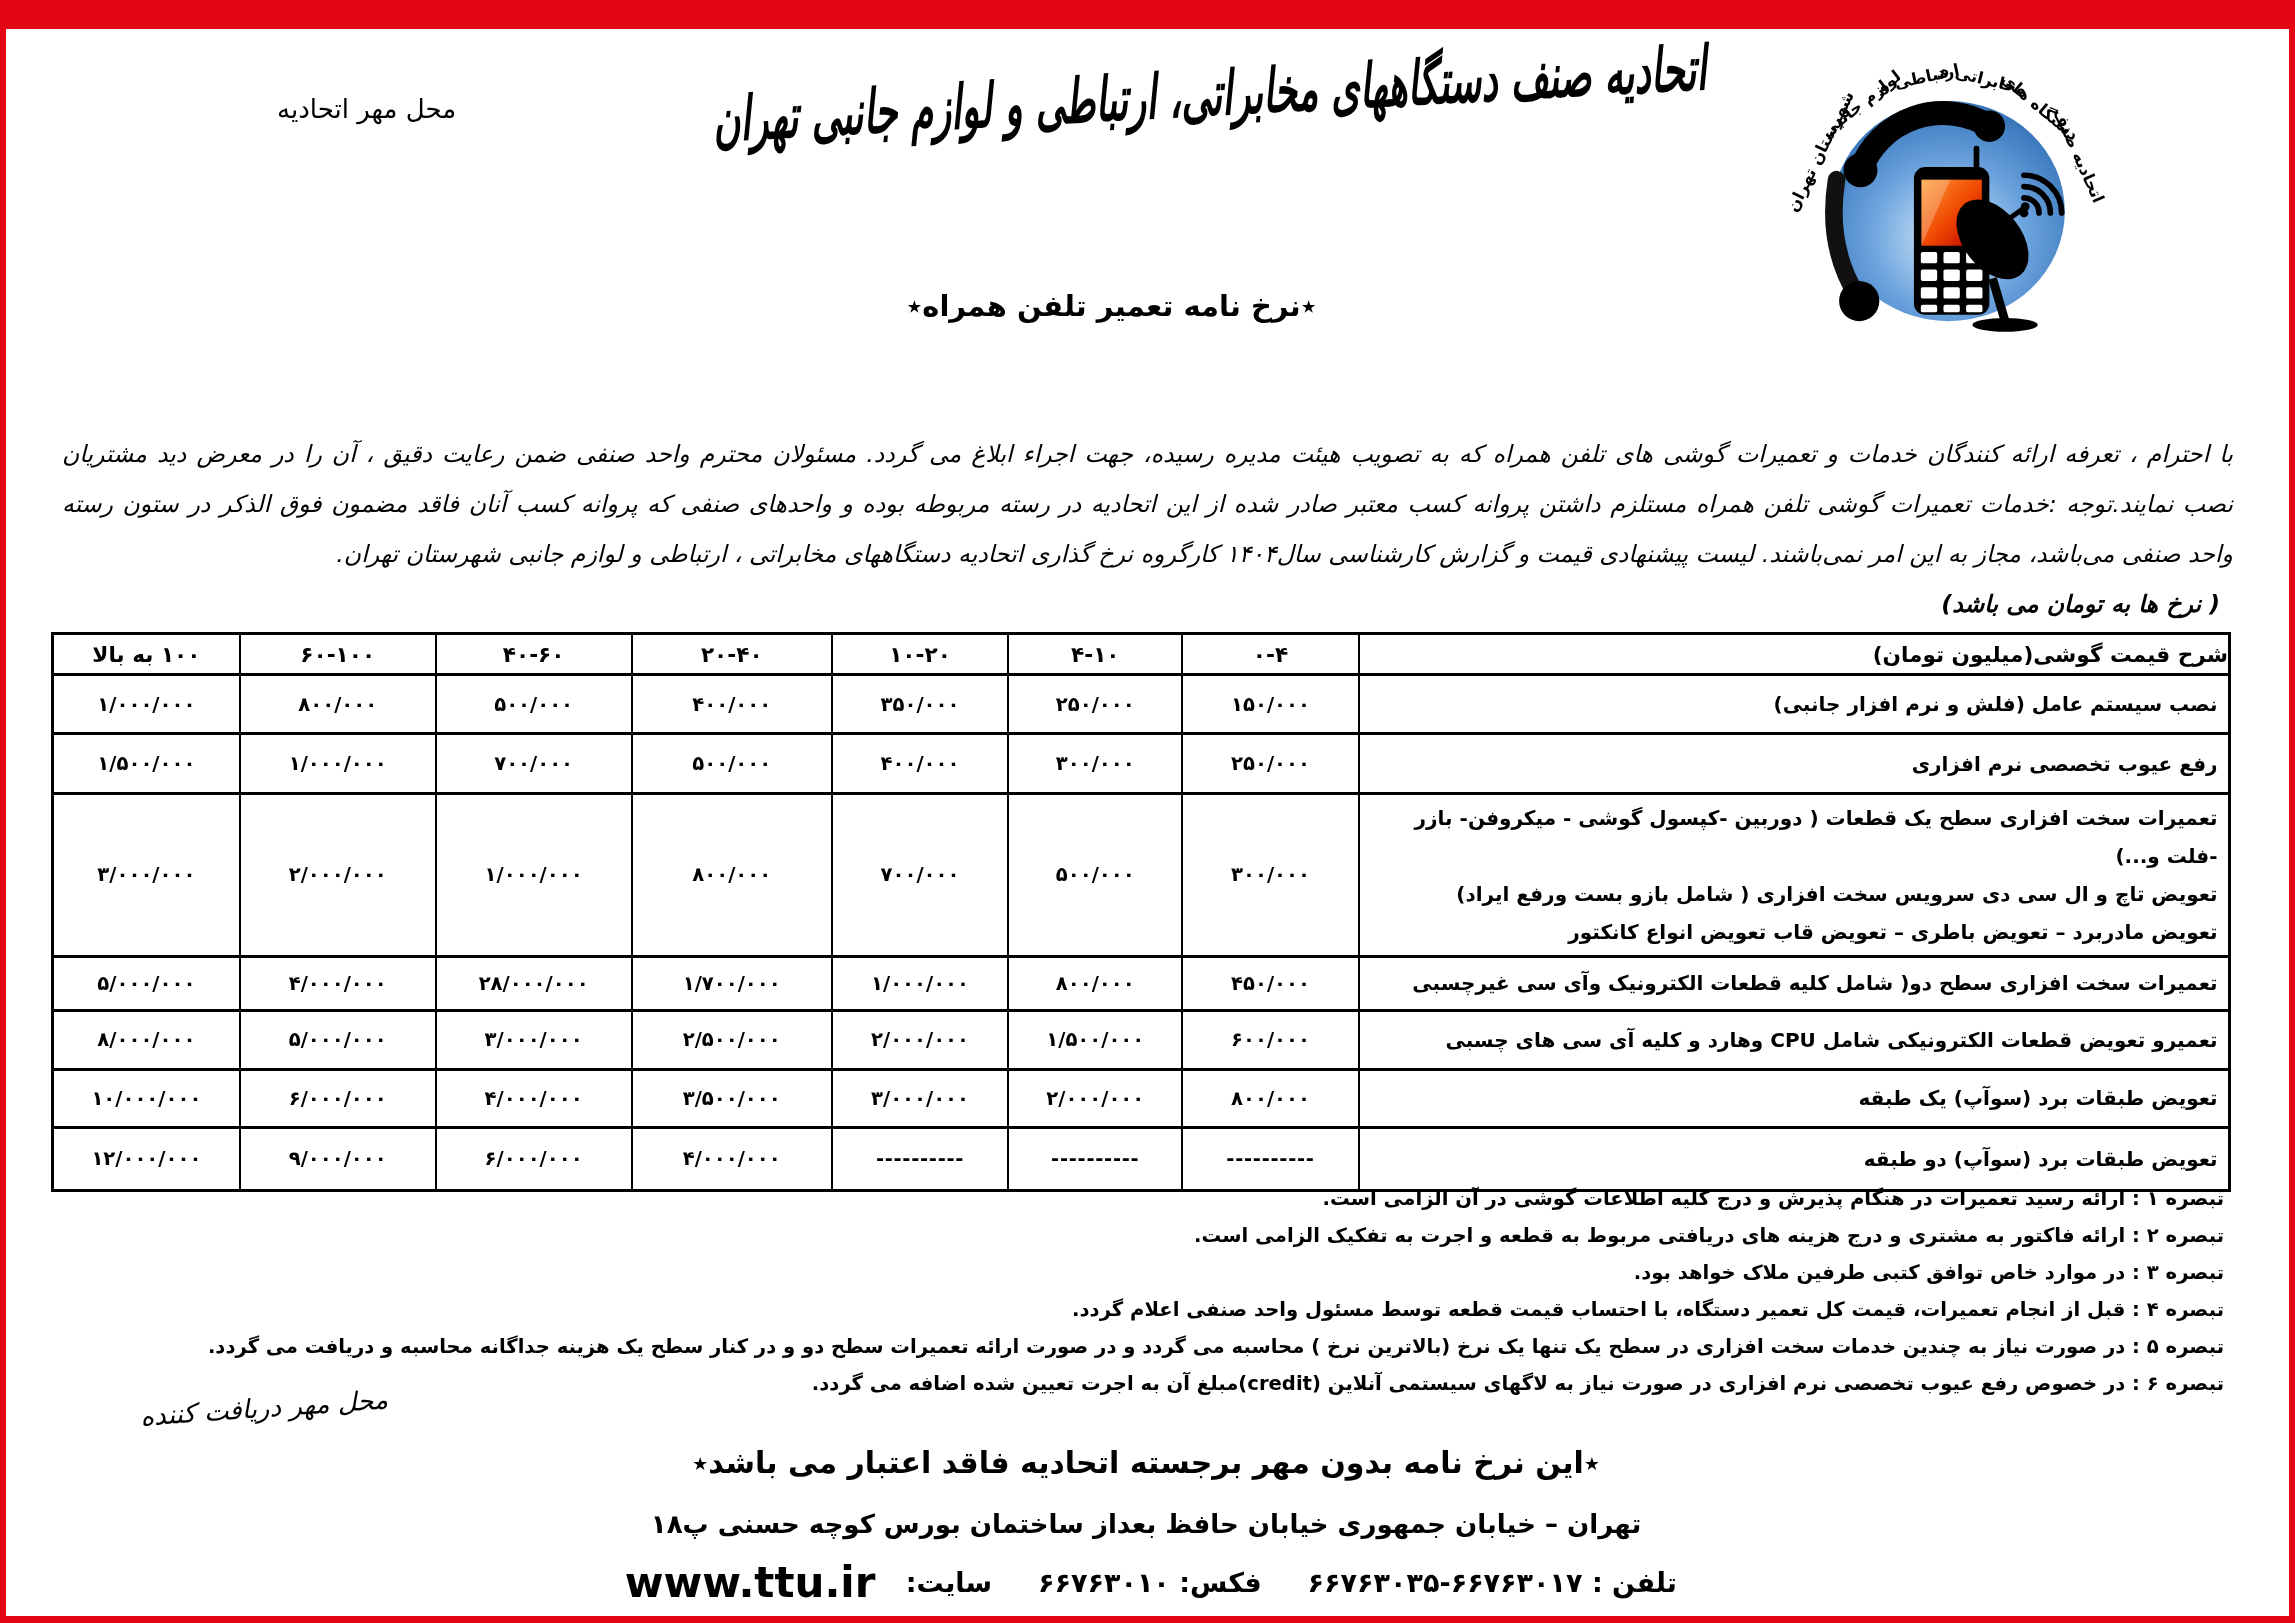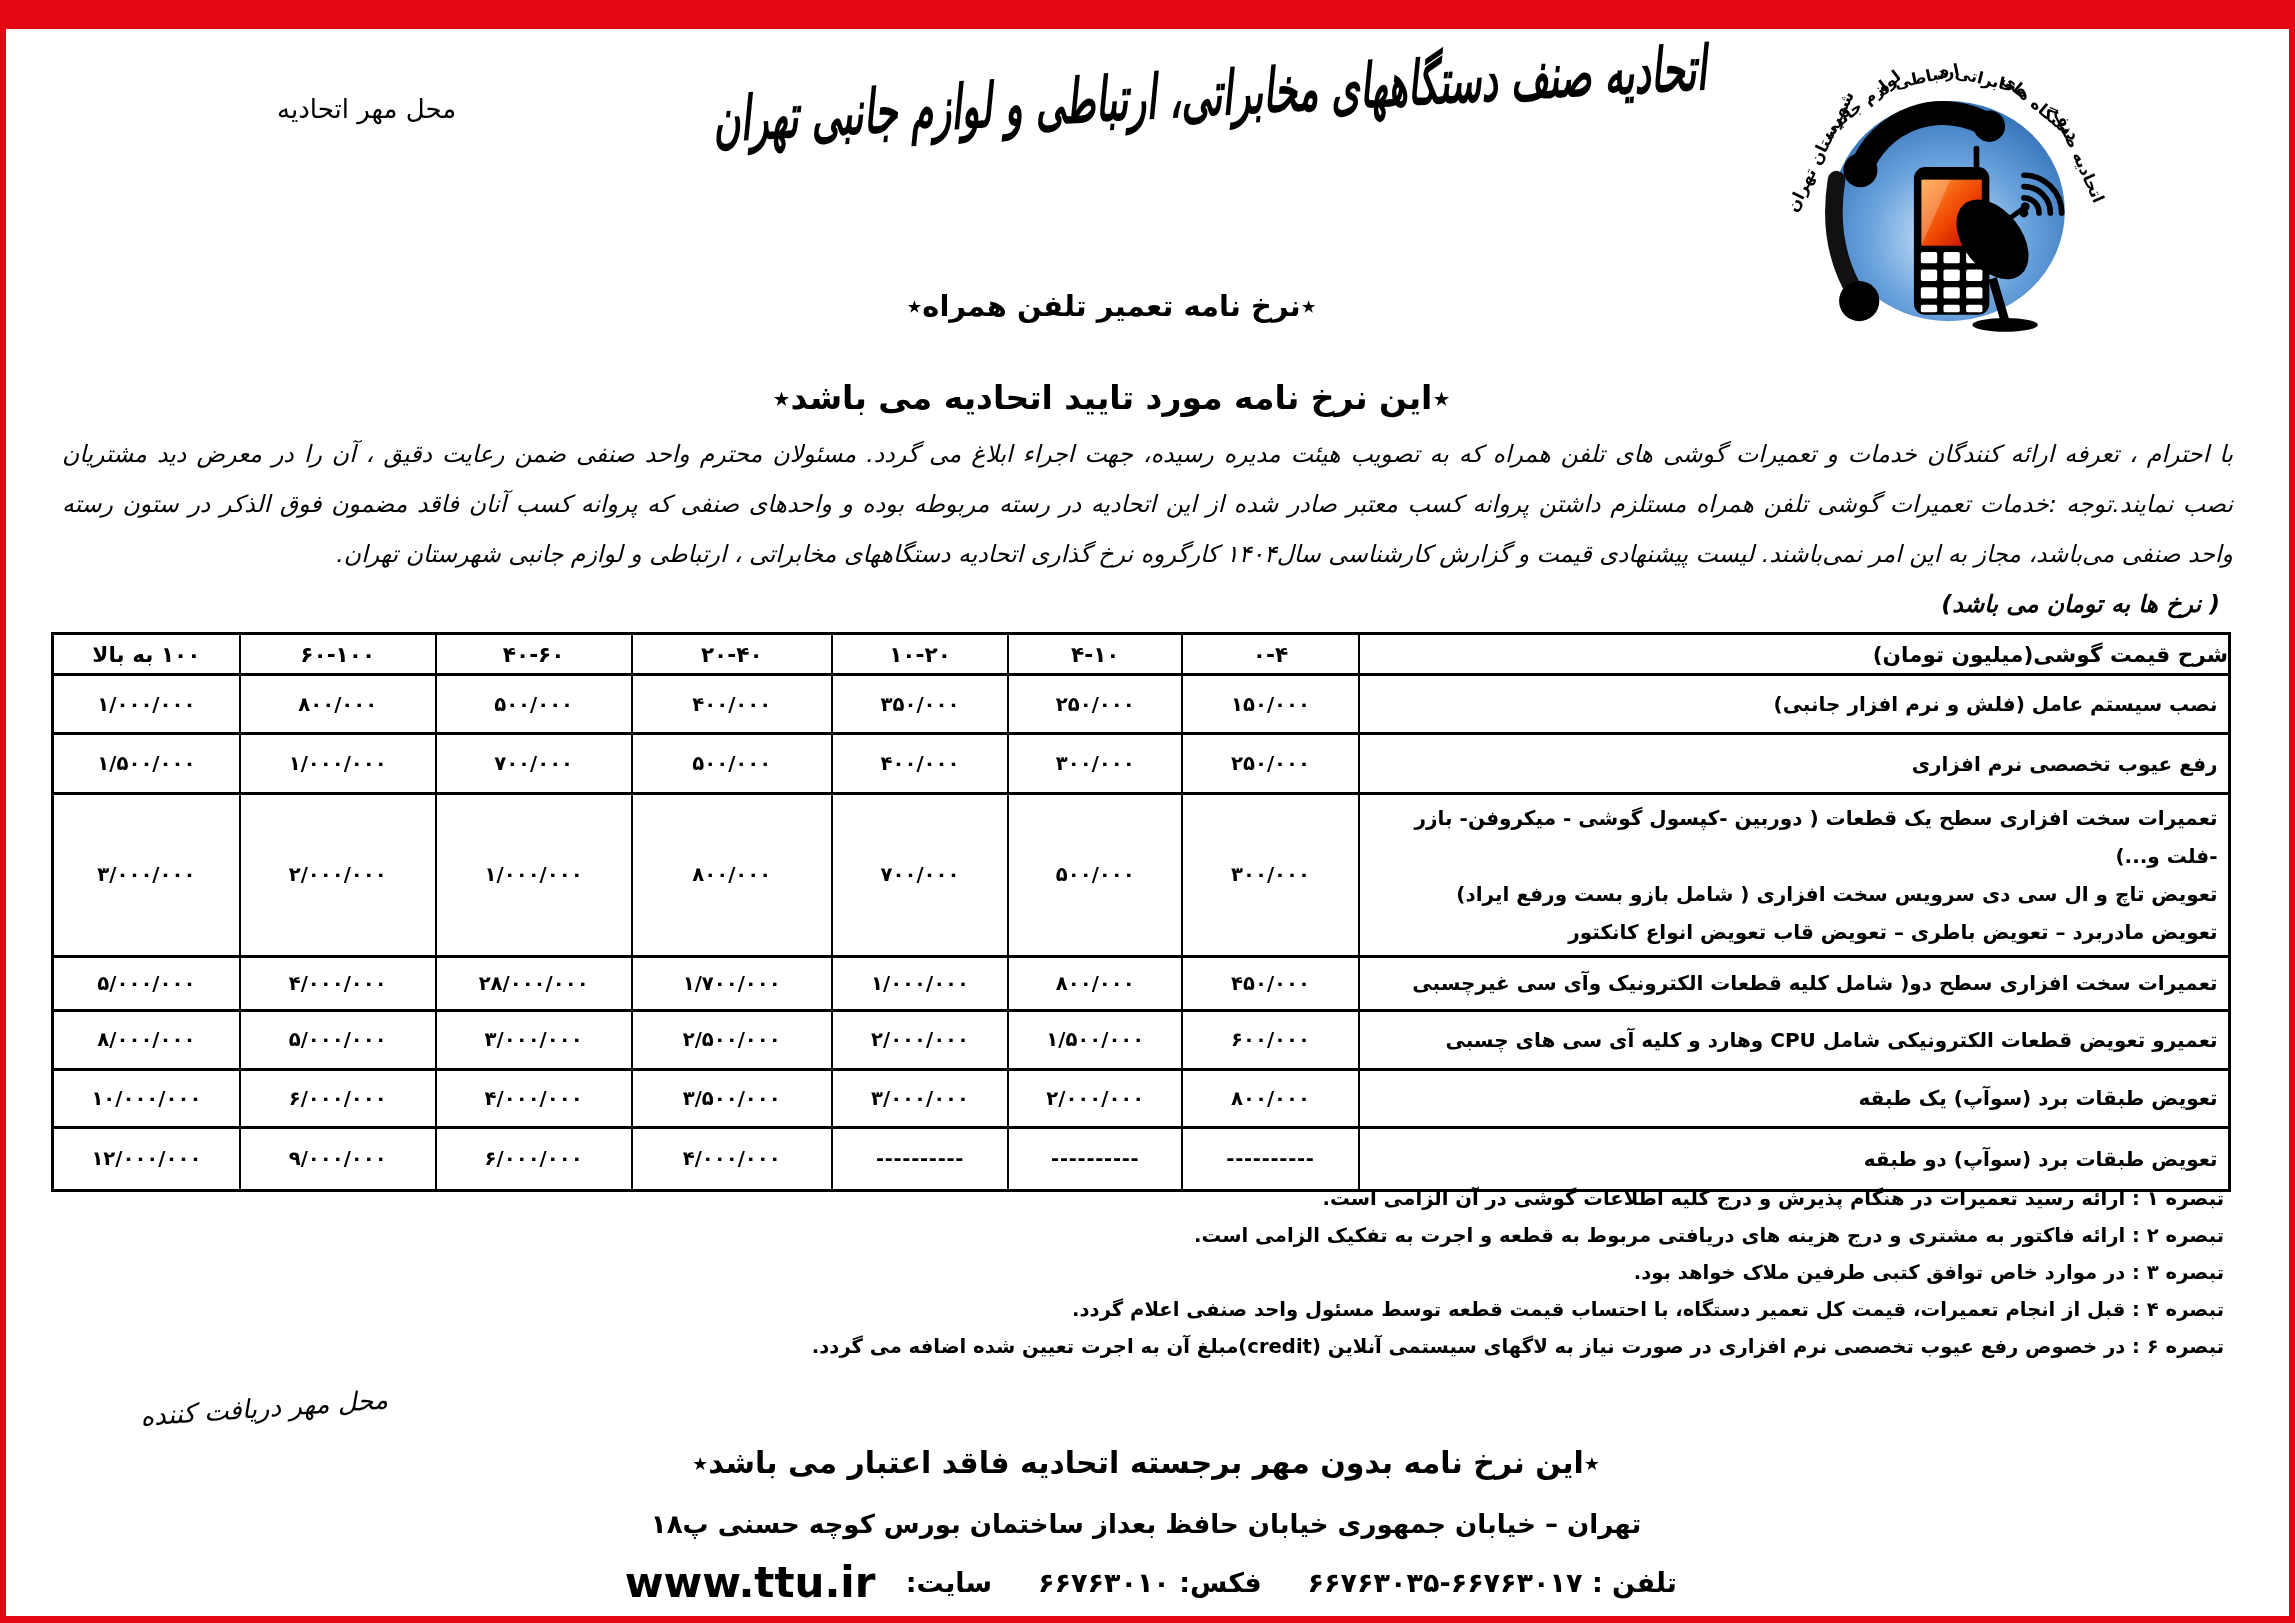--- a/index.html
+++ b/index.html
@@ -138,21 +138,20 @@
       <g stroke="#000" stroke-width="9" fill="none" stroke-linecap="round">
         <circle cx="370" cy="258" r="7" fill="#000" stroke="none"></circle>
         <path d="M 370 234 A 24 24 0 0 1 394 258"></path>
         <path d="M 370 216 A 42 42 0 0 1 412 258"></path>
         <path d="M 370 198 A 60 60 0 0 1 430 258"></path>
       </g>
     </svg>
   </div>
 
   <div class="abs subtitle1">٭نرخ نامه تعمیر تلفن همراه٭</div>
-  <div class="abs subtitle2">٭این نرخ نامه مورد تایید اتحادیه می باشد٭</div>
 
   <div class="abs intro">
     <div class="l">با احترام ، تعرفه ارائه کنندگان خدمات و تعمیرات گوشی های تلفن همراه که به تصویب هیئت مدیره رسیده، جهت اجراء ابلاغ  می گردد. مسئولان محترم واحد صنفی ضمن رعایت دقیق ، آن را در معرض دید مشتریان</div>
     <div class="l">نصب نمایند.توجه :خدمات تعمیرات گوشی تلفن همراه مستلزم داشتن پروانه کسب معتبر صادر شده از این اتحادیه در رسته مربوطه بوده و واحدهای صنفی که پروانه کسب آنان فاقد مضمون فوق الذکر در ستون رسته</div>
     <div class="l last">واحد صنفی  می‌باشد، مجاز به این امر نمی‌باشند. لیست پیشنهادی قیمت و گزارش کارشناسی سال۱۴۰۴ کارگروه نرخ گذاری اتحادیه دستگاههای مخابراتی ، ارتباطی و لوازم جانبی شهرستان تهران.</div>
   </div>
 
   <div class="abs currency-note">( نرخ ها به تومان می باشد)</div>
 
   <table class="price-table">
@@ -266,20 +265,21 @@
           <td class="val">۱۲/۰۰۰/۰۰۰</td>
         </tr>
       </tbody>
   </table>
 
   <div class="abs notes" id="notes">
       <div class="note">تبصره ۱ :  ارائه رسید تعمیرات در هنگام پذیرش و درج کلیه اطلاعات گوشی در آن الزامی است.</div>
       <div class="note">تبصره ۲ :  ارائه فاکتور به مشتری و درج هزینه های دریافتی مربوط به قطعه و اجرت به تفکیک الزامی است.</div>
       <div class="note">تبصره ۳ : در موارد خاص توافق کتبی طرفین ملاک خواهد بود.</div>
       <div class="note">تبصره ۴ : قبل از انجام تعمیرات، قیمت کل تعمیر دستگاه، با احتساب قیمت قطعه توسط مسئول واحد صنفی اعلام گردد.</div>
+      <div class="note">تبصره ۵ : در صورت نیاز به چندین خدمات سخت افزاری در سطح یک تنها یک نرخ (بالاترین نرخ ) محاسبه می گردد و در صورت ارائه تعمیرات سطح دو و در کنار سطح یک هزینه جداگانه محاسبه و دریافت می گردد.</div>
       <div class="note">تبصره ۶ : در خصوص رفع عیوب تخصصی نرم افزاری در صورت نیاز به لاگهای سیستمی آنلاین (credit)مبلغ آن به اجرت تعیین شده اضافه می گردد.</div>
     </div>
 
   <div class="abs stamp-bottom">محل مهر دریافت کننده</div>
 
   <div class="abs invalid-note">٭این نرخ نامه بدون مهر برجسته اتحادیه فاقد اعتبار می باشد٭</div>
 
   <div class="abs address-line">تهران – خیابان جمهوری خیابان حافظ بعداز ساختمان بورس کوچه حسنی پ۱۸</div>
 
   <div class="abs phone-row">

